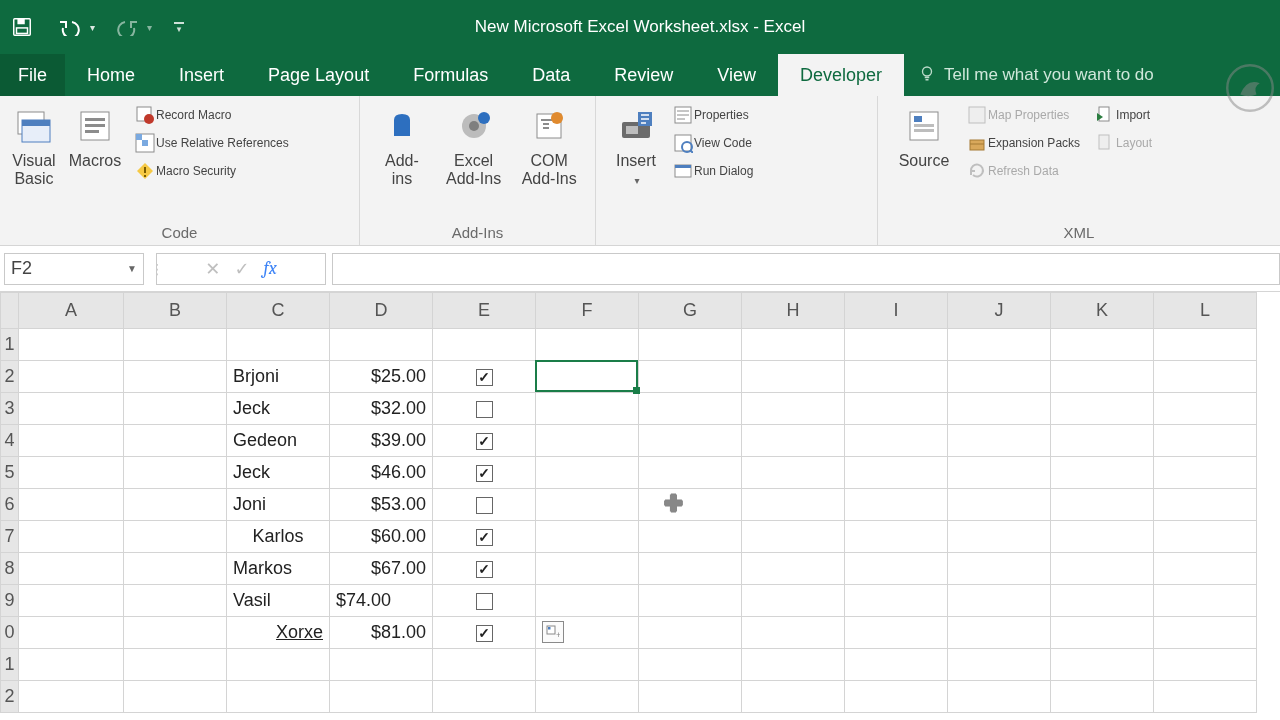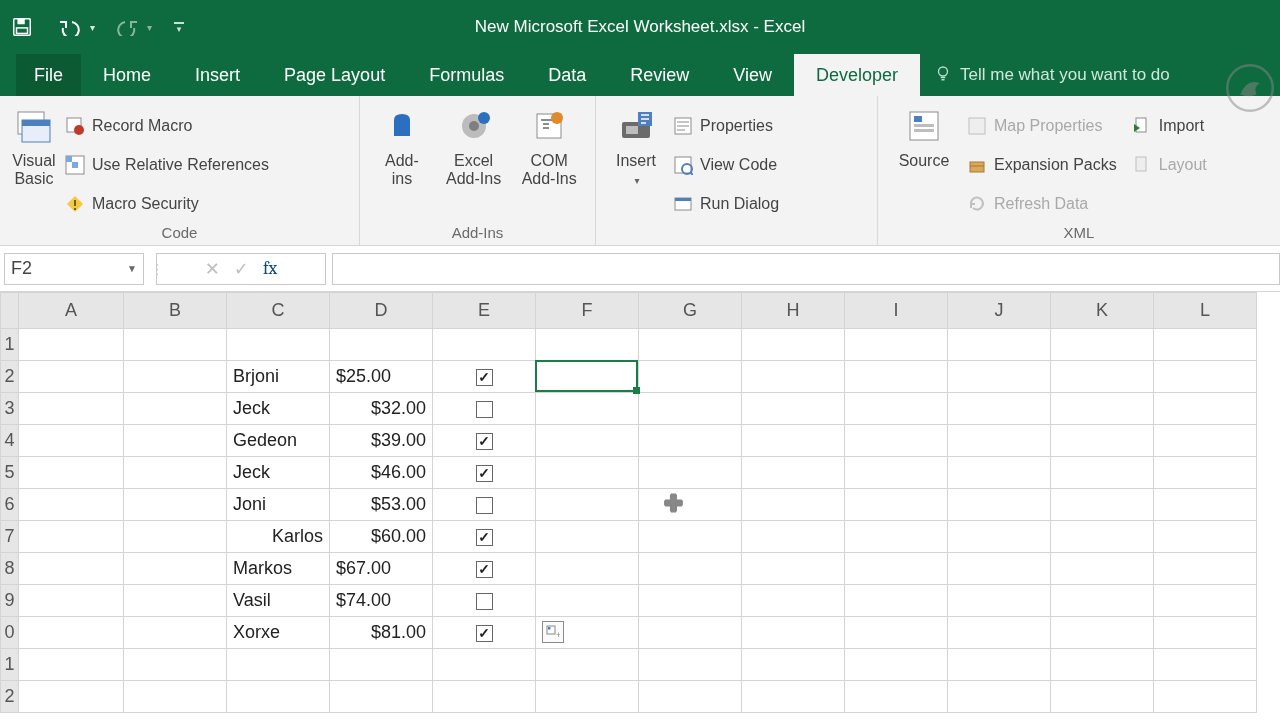--- a/index.html
+++ b/index.html
@@ -36,21 +36,21 @@
   .title-text {
     position:absolute; left:50%; transform:translateX(-50%);
     font-size:17px; font-weight:400; color:#fff; white-space:nowrap;
   }
   
   .ribbon-tabs {
     background:#0e6a3f;
     height:42px;
     display:flex;
     align-items:stretch;
-    padding-left:16px;
+    padding-left:0;
   }
   .tab {
     padding:0 22px;
     display:flex; align-items:center;
     color:#fff; font-size:18px; font-weight:400;
     cursor:pointer;
   }
   .tab.file { background:#0b5a34; padding:0 18px; }
   .tab.active { background:#f3f3f3; color:#0e6a3f; }
   .tellme {
@@ -72,41 +72,41 @@
   }
   .group-label { text-align:center; font-size:15px; color:#6a6a6a; padding-top:2px;}
   .row { display:flex; align-items:flex-start; }
   .big-btn {
     display:flex; flex-direction:column; align-items:center; justify-content:flex-start;
     width:64px; padding-top:2px; cursor:pointer;
   }
   .big-btn .ico { width:44px; height:44px; display:flex; align-items:center; justify-content:center; }
   .big-btn .lbl { font-size:16px; color:#444; text-align:center; line-height:1.15; margin-top:4px; white-space:pre; }
   .small-list { display:flex; flex-direction:column; gap:6px; padding-left:4px; padding-top:2px;}
-  .small-btn { display:flex; align-items:center; gap:6px; font-size:16px; color:#444; cursor:pointer; white-space:nowrap;margin-top:11px;}
+  .small-btn { display:flex; align-items:center; font-size:12px; color:#444; cursor:pointer; white-space:nowrap;}
   .small-btn .sico{ width:22px; height:22px; display:flex; align-items:center; justify-content:center;}
   .small-btn.disabled { color:#a9a9a9; }
   .caret-sm { font-size:10px; color:#666; margin-left:2px; }
 
   
   .formula-bar {
     display:flex; align-items:center;
     height:46px; border-bottom:1px solid #d5d5d5;
     background:#fff;
   }
   .name-box {
     width:140px; height:32px; margin-left:4px;
     border:1px solid #c9c9c9; display:flex; align-items:center; justify-content:space-between;
     padding:0 6px; font-size:18px; color:#444;
   }
   .name-box .dd { font-size:10px; color:#666;}
   .fb-sep { width:10px; text-align:center; color:#bfbfbf; padding:0 6px;}
   .fb-btns { display:flex; gap:14px; padding:0 10px; border:1px solid #c9c9c9; height:32px; align-items:center; margin-right:6px; width:170px; justify-content:center;}
   .fb-btns span{ color:#bfbfbf; font-size:18px;}
-  .fb-btns .fx{ font-family:"Cambria", serif; color:#0c4a6e;}
+  .fb-btns .fx{ font-style:italic; font-family:"Cambria", serif; color:#3b82f6;}
   .formula-input{
     flex:1; height:32px; border:1px solid #c9c9c9; padding:0 8px; font-size:16px; color:#444;
   }
   
   .grid-wrap { position:relative; }
   table.grid { border-collapse:collapse; table-layout:fixed; }
   .grid th.colhdr {
     border:1px solid #d4d4d4; background:#e6e6e6; color:#555; font-weight:400;
     font-size:18px; height:36px; text-align:center;
   }
@@ -217,20 +217,31 @@
       <div class="big-btn" style="width:52px">
         <div class="ico">
           <svg width="40" height="40" viewBox="0 0 40 40">
               <rect x="4" y="6" width="26" height="22" fill="#fff" stroke="#8c8c8c"></rect>
               <rect x="8" y="14" width="28" height="22" fill="#e7eef9" stroke="#4e7fbf"></rect>
               <rect x="8" y="14" width="28" height="6" fill="#4e7fbf"></rect>
             </svg>
         </div>
         <div class="lbl">Visual
 Basic</div>
+      </div>
+      <div class="big-btn" style="width:70px">
+        <div class="ico">
+          <svg width="40" height="40" viewBox="0 0 40 40">
+              <rect x="6" y="6" width="28" height="28" fill="#fff" stroke="#8c8c8c"></rect>
+              <rect x="10" y="12" width="20" height="3" fill="#8c8c8c"></rect>
+              <rect x="10" y="18" width="20" height="3" fill="#8c8c8c"></rect>
+              <rect x="10" y="24" width="14" height="3" fill="#8c8c8c"></rect>
+            </svg>
+        </div>
+        <div class="lbl">Macros</div>
       </div>
       <div class="small-list">
         <div class="small-btn">
           <span class="sico">
               <svg width="20" height="20" viewBox="0 0 20 20">
                 <rect x="2" y="2" width="14" height="14" fill="#fff" stroke="#8c8c8c"></rect>
                 <circle cx="14" cy="14" r="5" fill="#c0392b"></circle>
               </svg>
             </span>
           <span>Record Macro</span>
@@ -470,21 +481,21 @@
           <td class="cell"></td>
           <td class="cell"></td>
           <td class="cell"></td>
           <td class="cell"></td>
         </tr>
         <tr>
           <td class="rowhdr active">2</td>
           <td class="cell"></td>
           <td class="cell"></td>
           <td class="cell" style="text-align: left;">Brjoni</td>
-          <td class="cell" style="">$25.00</td>
+          <td class="cell" style="text-align: right;">$25.00</td>
           <td class="cell" style="text-align: center;"><span class="chk">✓</span></td>
           <td class="cell"></td>
           <td class="cell"></td>
           <td class="cell"></td>
           <td class="cell"></td>
           <td class="cell"></td>
           <td class="cell"></td>
           <td class="cell"></td>
         </tr>
         <tr>
@@ -544,37 +555,37 @@
           <td class="cell"></td>
           <td class="cell"></td>
           <td class="cell"></td>
           <td class="cell"></td>
           <td class="cell"></td>
         </tr>
         <tr>
           <td class="rowhdr">7</td>
           <td class="cell"></td>
           <td class="cell"></td>
-          <td class="cell" style="text-align: right;">Karlos</td>
+          <td class="cell" style="text-align: center;">Karlos</td>
           <td class="cell" style="text-align: right;">$60.00</td>
           <td class="cell" style="text-align: center;"><span class="chk">✓</span></td>
           <td class="cell"></td>
           <td class="cell"></td>
           <td class="cell"></td>
           <td class="cell"></td>
           <td class="cell"></td>
           <td class="cell"></td>
           <td class="cell"></td>
         </tr>
         <tr>
           <td class="rowhdr">8</td>
           <td class="cell"></td>
           <td class="cell"></td>
           <td class="cell" style="text-align: left;">Markos</td>
-          <td class="cell" style="">$67.00</td>
+          <td class="cell" style="text-align: right;">$67.00</td>
           <td class="cell" style="text-align: center;"><span class="chk">✓</span></td>
           <td class="cell"></td>
           <td class="cell"></td>
           <td class="cell"></td>
           <td class="cell"></td>
           <td class="cell"></td>
           <td class="cell"></td>
           <td class="cell"></td>
         </tr>
         <tr>
@@ -589,21 +600,21 @@
           <td class="cell"></td>
           <td class="cell"></td>
           <td class="cell"></td>
           <td class="cell"></td>
           <td class="cell"></td>
         </tr>
         <tr>
           <td class="rowhdr">0</td>
           <td class="cell"></td>
           <td class="cell"></td>
-          <td class="cell" style="text-align: left;">Xorxe</td>
+          <td class="cell" style="text-align: right; text-decoration: underline;">Xorxe</td>
           <td class="cell" style="text-align: right;">$81.00</td>
           <td class="cell" style="text-align: center;"><span class="chk">✓</span></td>
           <td class="cell"></td>
           <td class="cell"></td>
           <td class="cell"></td>
           <td class="cell"></td>
           <td class="cell"></td>
           <td class="cell"></td>
           <td class="cell"></td>
         </tr>

